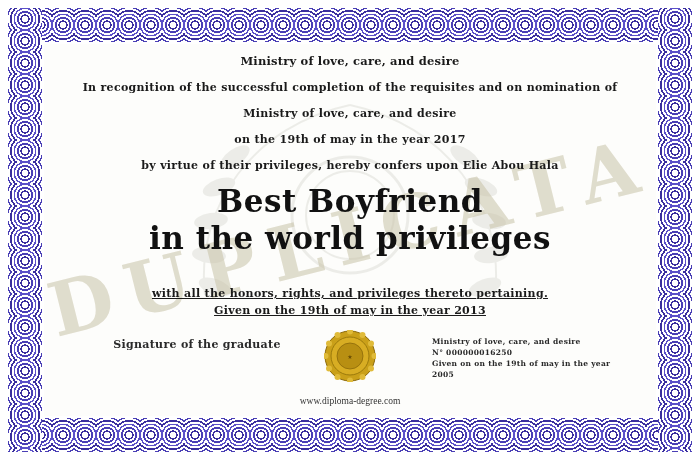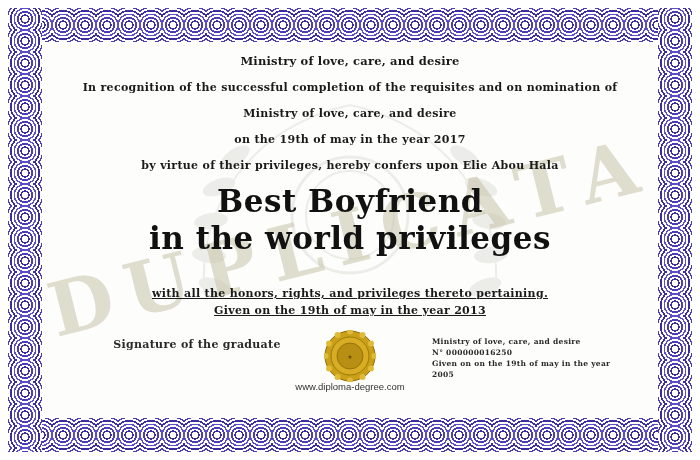--- a/index.html
+++ b/index.html
@@ -197,25 +197,25 @@
     width: 190px;
     text-align: left;
     font-size: 7.5px;
     line-height: 11px;
     color: #2a2a2a;
   }
   .website {
     position: absolute;
     left: 0;
     right: 0;
-    bottom: 18px;
+    bottom: 4px;
     text-align: center;
     font-size: 9.5px;
     color: #333;
-    font-family: Liberation Sans, sans-serif;
+    font-family: Liberation Serif, serif;
   }
 
   
   .seal {
     position: absolute;
     left: 50%;
     transform: translateX(-50%);
     top: 0px;
     width: 52px;
     height: 52px;

